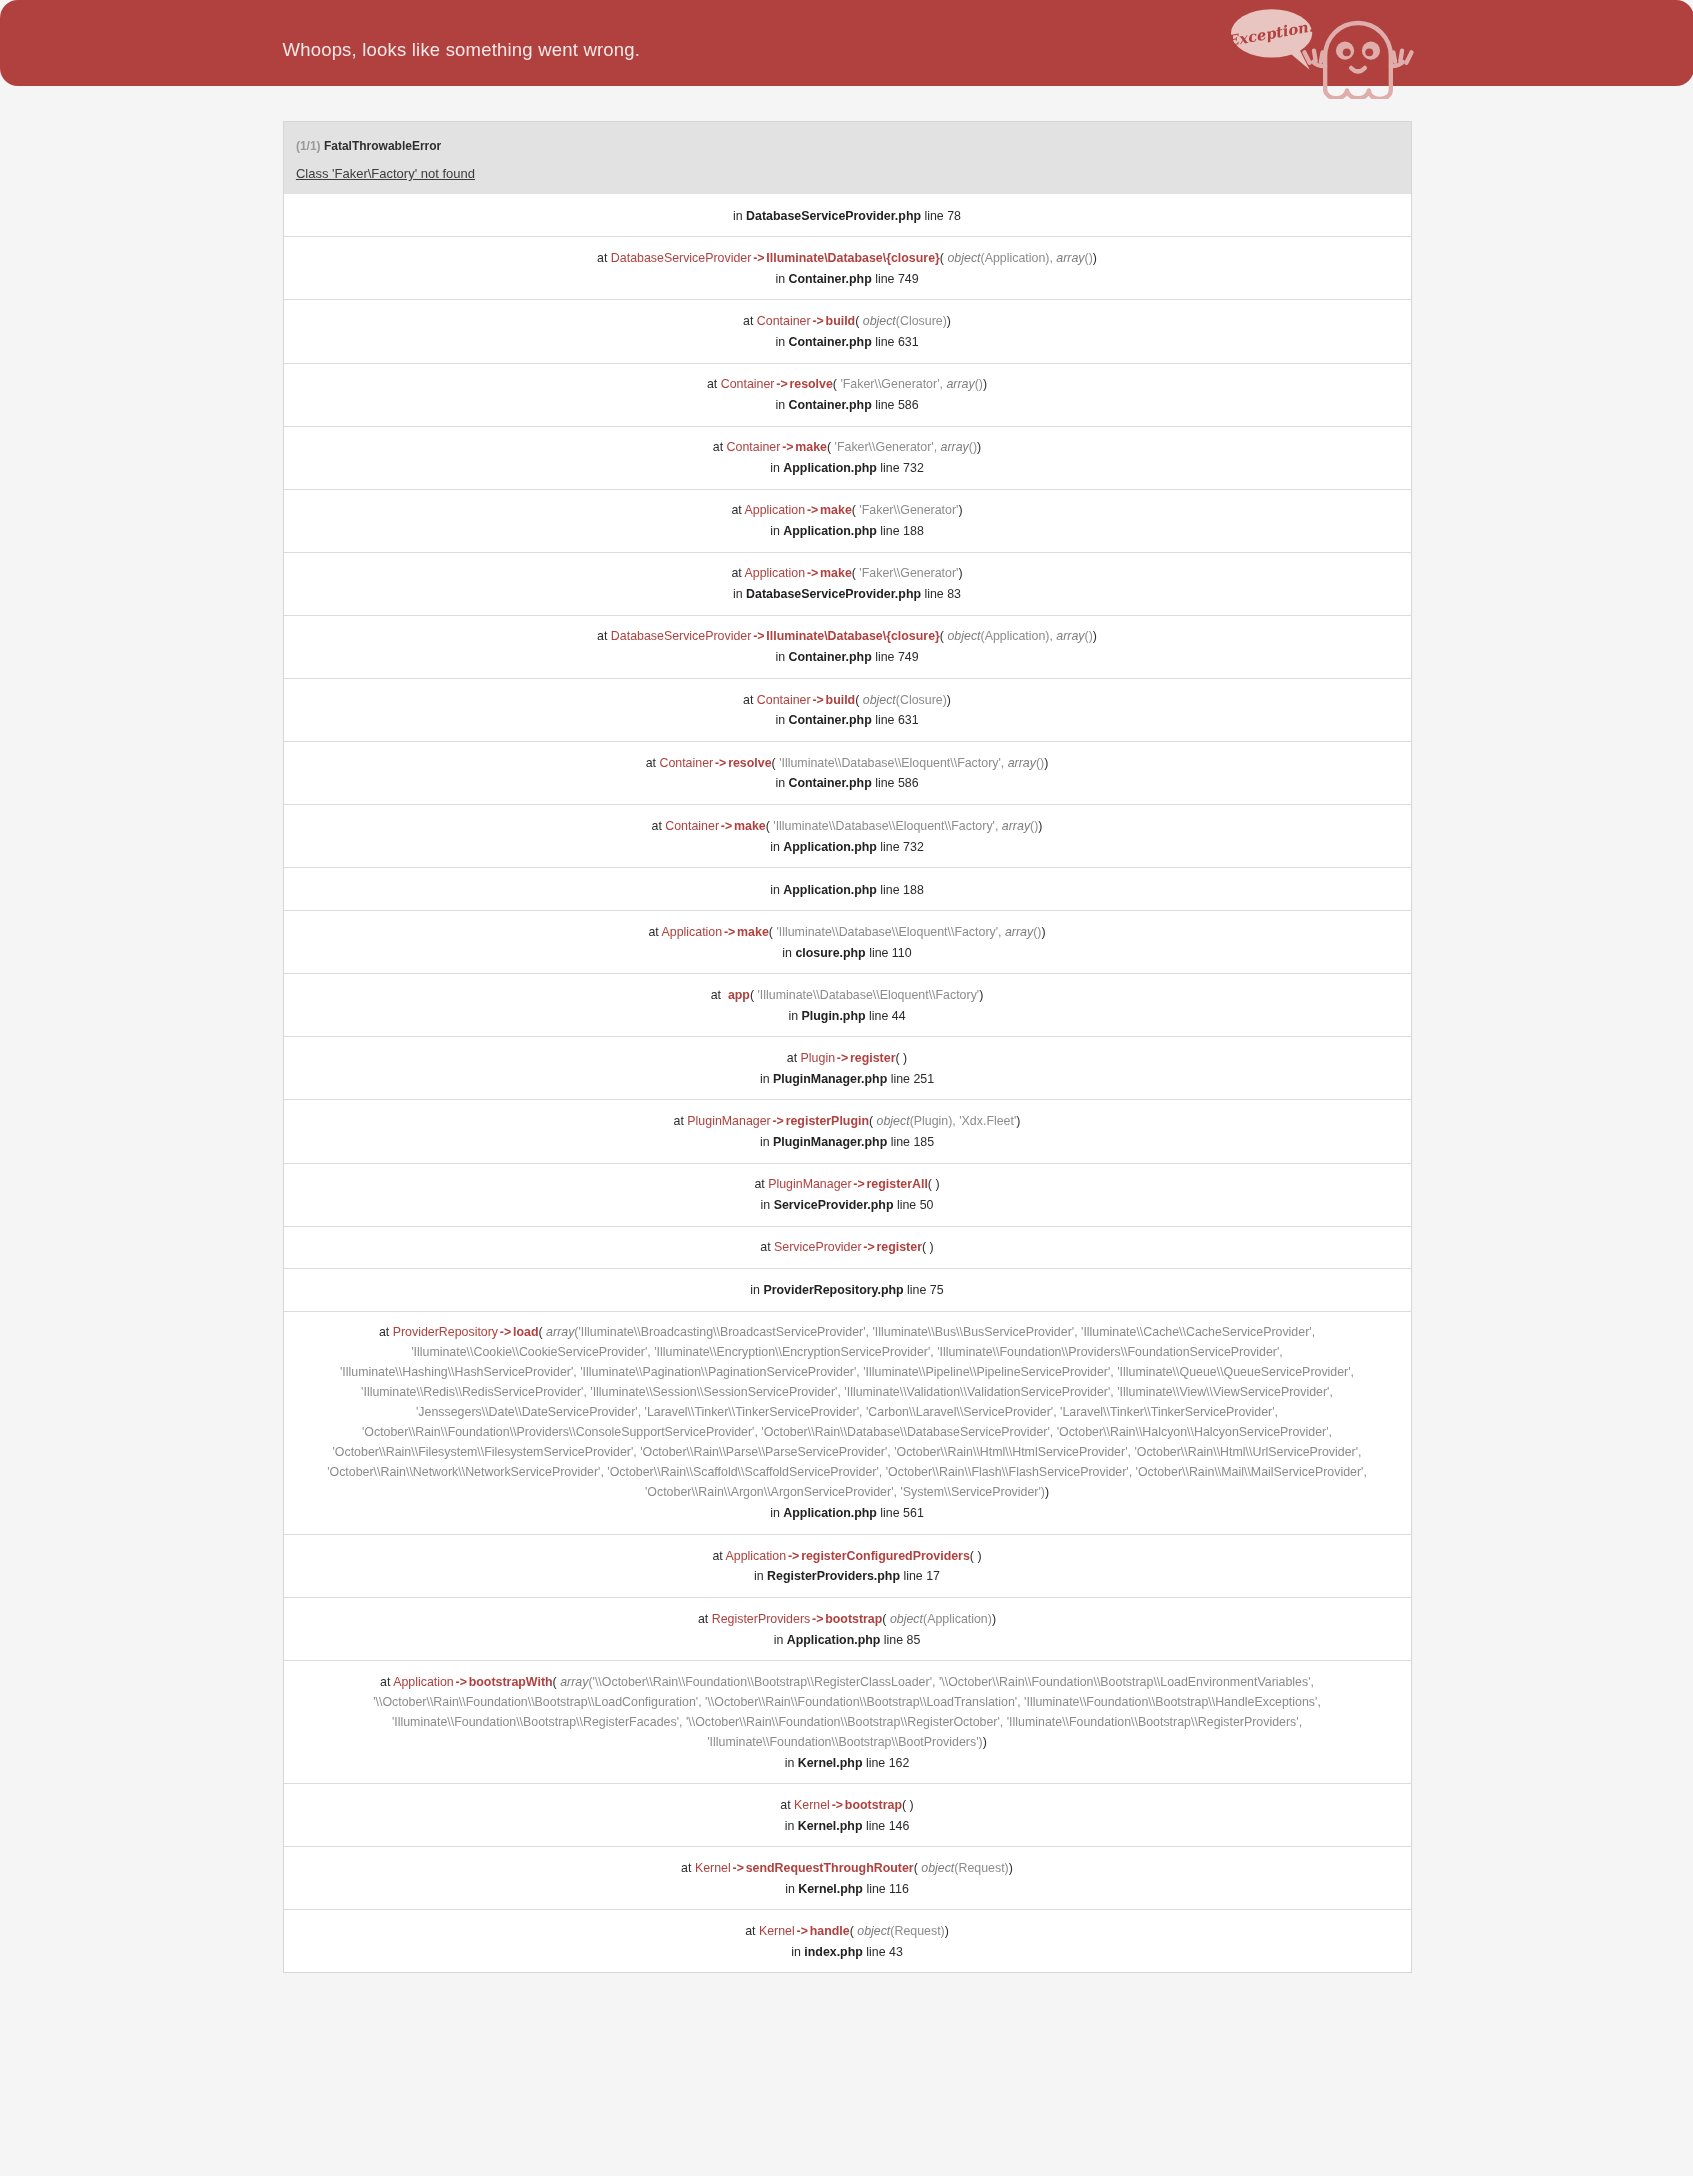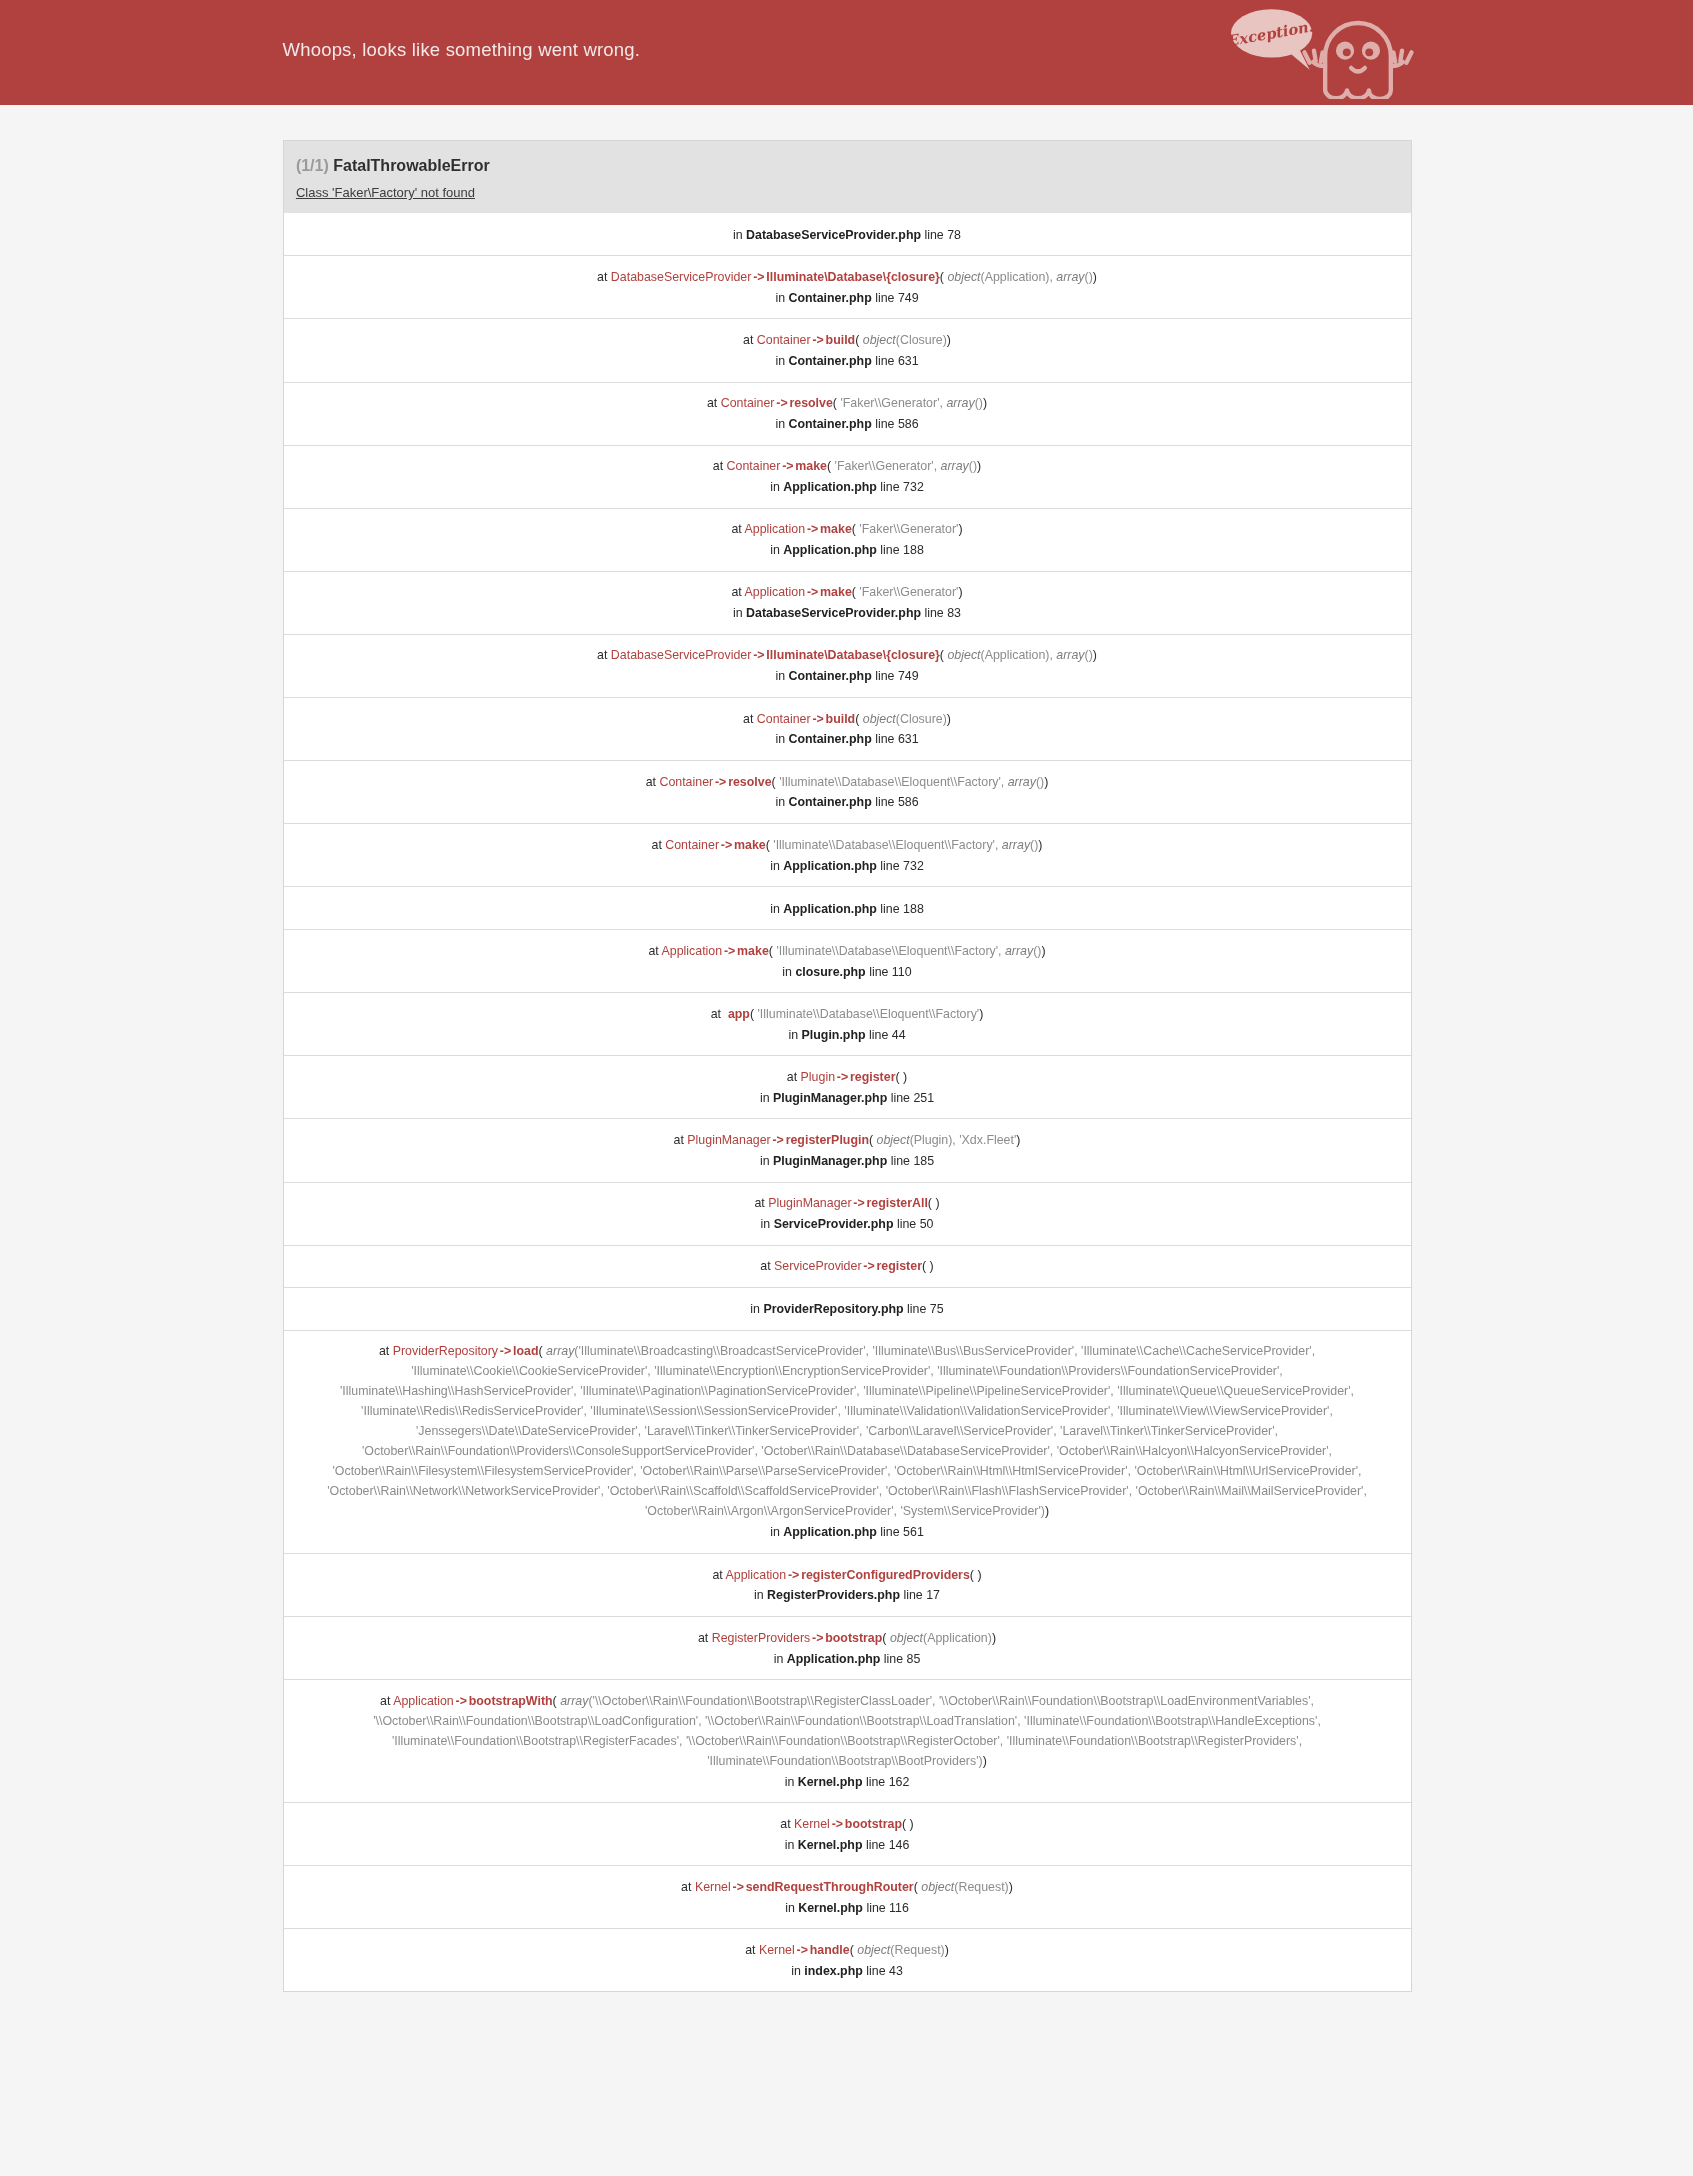--- a/index.html
+++ b/index.html
@@ -23,22 +23,23 @@
   body{
     width:1694px;
     min-height:2176px;
     background:var(--page-bg,#f5f5f5);
     font-family:"Liberation Sans", sans-serif;
     -webkit-font-smoothing:antialiased;
   }
   .container{width:1129px;margin:0 auto;}
   
   .site-header{
-    height:105px;
+    height:86px;
     background:var(--header-bg,#b0413e);
+    border-radius:18px;
   }
   .header-inner{
     position:relative;
     height:99px;
     display:flex;
     align-items:center;
   }
   .header-title{
     margin:0;
     font-size:18.5px;
@@ -59,21 +60,21 @@
     margin-bottom:30px;
     border:0.9px solid #d6d6d6;
     background:var(--row-bg,#fff);
   }
   .panel-header{
     background:var(--panel-header-bg,#e2e2e2);
     padding:15px 12.4px 13.2px 12.4px;
   }
   .panel-header h2{
     margin:0 0 9.7px 0;
-    font-size:16px;
+    font-size:12px;
     line-height:19.4px;
   }
   .exc-counter{color:var(--counter-color,#9a9a9a);font-weight:700;}
   .exc-class{color:var(--title-color,#2f2f2f);font-weight:700;}
   .exc-message{
     margin:0;
     font-size:13px;
     color:var(--message-color,#3c3c3c);
     text-decoration:underline;
   }

